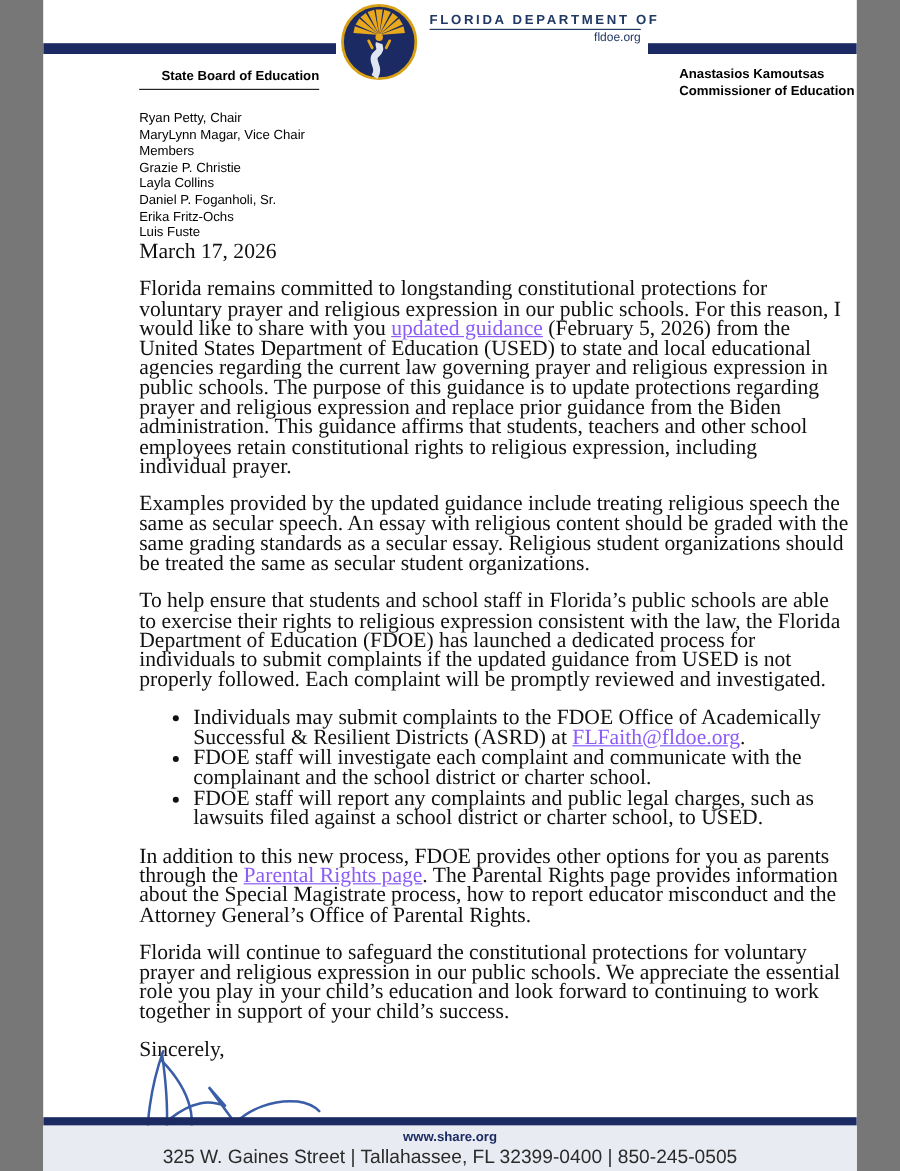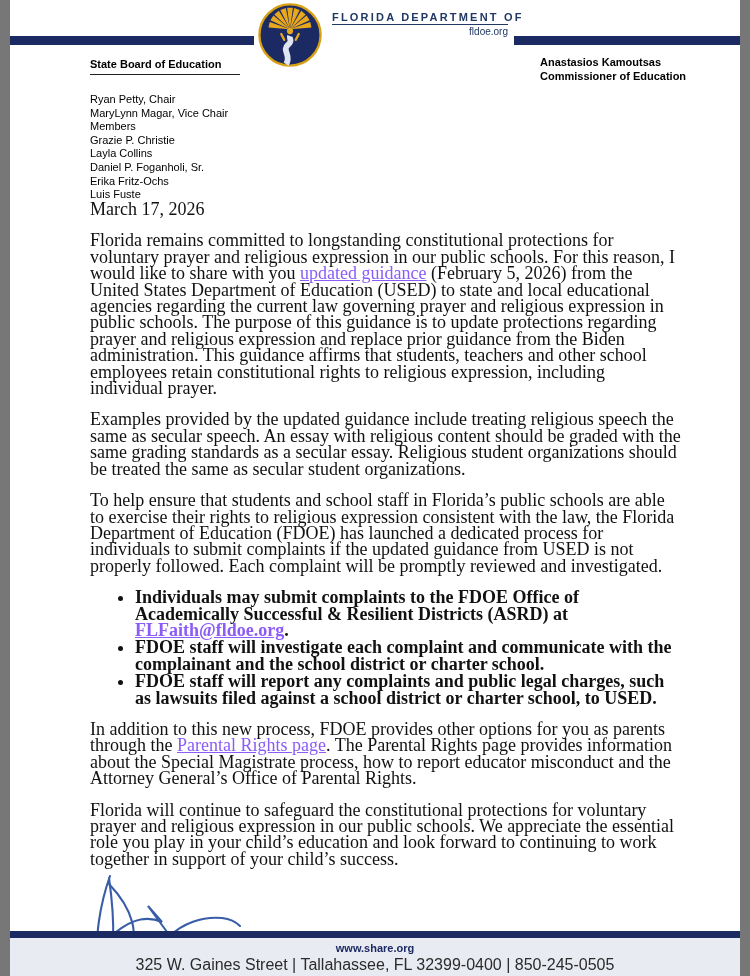--- a/index.html
+++ b/index.html
@@ -1,18 +1,18 @@
 <!DOCTYPE html>
 <html><head>
 <meta charset="utf-8">
 <style>
   * { margin:0; padding:0; box-sizing:border-box; }
   body { background:#777; font-family:"Liberation Serif", serif; }
   .page {
-    position:relative; width:730px; height:976px; margin:0 auto;
+    position:relative; width:678px; height:976px; margin:0 auto;
     background:#ffffff; overflow:hidden;
   }
   
   .bar-seg { position:absolute; top:36px; height:9px; background:#1b2a63; }
   .bar-left  { left:0;  width:244px; }
   .bar-right { left:504px; right:0; }
   .seal-wrap { position:absolute; left:247px; top:2px; width:66px; height:66px; }
   .logo-text { position:absolute; left:322px; top:11px; width:176px; }
   .logo-line1 {
     font-family:"Liberation Sans", sans-serif; font-size:11px; font-weight:700;
@@ -26,38 +26,38 @@
   .logo-url {
     font-family:"Liberation Sans", sans-serif; font-size:10px; color:#1f3864;
     text-align:right; margin-top:1px;
   }
   .board {
     position:absolute; left:80px; top:58px; width:150px;
     font-family:"Liberation Sans", sans-serif; font-size:11px; color:#000;
   }
   .board-title {
     font-weight:700; padding-bottom:4px; border-bottom:1.2px solid #222;
-    margin-bottom:18px; white-space:nowrap;
+    margin-bottom:18px; white-space:nowrap;text-align:right;
   }
   .board-row { line-height:13.6px; white-space:nowrap; }
   .board-row .it { }
   .commissioner {
     position:absolute; left:530px; top:55px;
     font-family:"Liberation Sans", sans-serif; font-size:11px; font-weight:700;
     line-height:14px; color:#000;
   }
   
   .letter {
     position:absolute; left:80px; top:201px; width:592px;
     font-size:18px; line-height:16.4px; color:#111;
   }
   .letter p { margin-bottom:15px; }
   .date { margin-bottom:33px; }
   a.doclink { color:#8b5cf6; text-decoration:underline; cursor:pointer; }
-  ul.points { margin:0 0 15px 0; padding-left:45px;font-weight:bold; }
+  ul.points { margin:0 0 15px 0; padding-left:45px; }
   ul.points li { margin-bottom:1px; }
   .closing { margin-bottom:0 !important; }
   .signature-svg { display:block; margin:-12px 0 2px -4px; }
   
   .footer-bar { position:absolute; left:0; right:0; bottom:38px; height:7px; background:#1b2a63; }
   .footer-body {
     position:absolute; left:0; right:0; bottom:0; height:38px; background:#e9ebf2;
     text-align:center; padding-top:4px;
     font-family:"Liberation Sans", sans-serif;
   }
@@ -128,20 +128,21 @@
     <ul class="points">
       <li><span>Individuals may submit complaints to the FDOE Office of Academically Successful &amp; Resilient Districts (ASRD) at </span><a class="doclink">FLFaith@fldoe.org</a><span>.</span></li>
       <li>FDOE staff will investigate each complaint and communicate with the complainant and the school district or charter school.</li>
       <li>FDOE staff will report any complaints and public legal charges, such as lawsuits filed against a school district or charter school, to USED.</li>
     </ul>
 
     <p><span>In addition to this new process, FDOE provides other options for you as parents through the </span><a class="doclink">Parental Rights page</a><span>. The Parental Rights page provides information about the Special Magistrate process, how to report educator misconduct and the Attorney General’s Office of Parental Rights.</span></p>
 
     <p>Florida will continue to safeguard the constitutional protections for voluntary prayer and religious expression in our public schools. We appreciate the essential role you play in your child’s education and look forward to continuing to work together in support of your child’s success.</p>
 
+    <p class="closing">Sincerely,</p>
 
     <svg class="signature-svg" viewBox="0 0 160 100" width="160" height="100">
       <g stroke="#3a5da8" stroke-width="2.1" fill="none" stroke-linecap="round">
         <path d="M24,6 C14,34 8,72 13,88 C16,97 26,93 27,70 C28,48 25,22 23,8"></path>
         <path d="M23,14 C46,38 56,66 40,90"></path>
         <path d="M30,62 C48,48 62,46 76,52 L62,36 L84,66 C96,54 116,46 136,48 C144,49 150,52 154,56"></path>
       </g>
     </svg>
 
     <p>Anastasios Kamoutsas</p>

